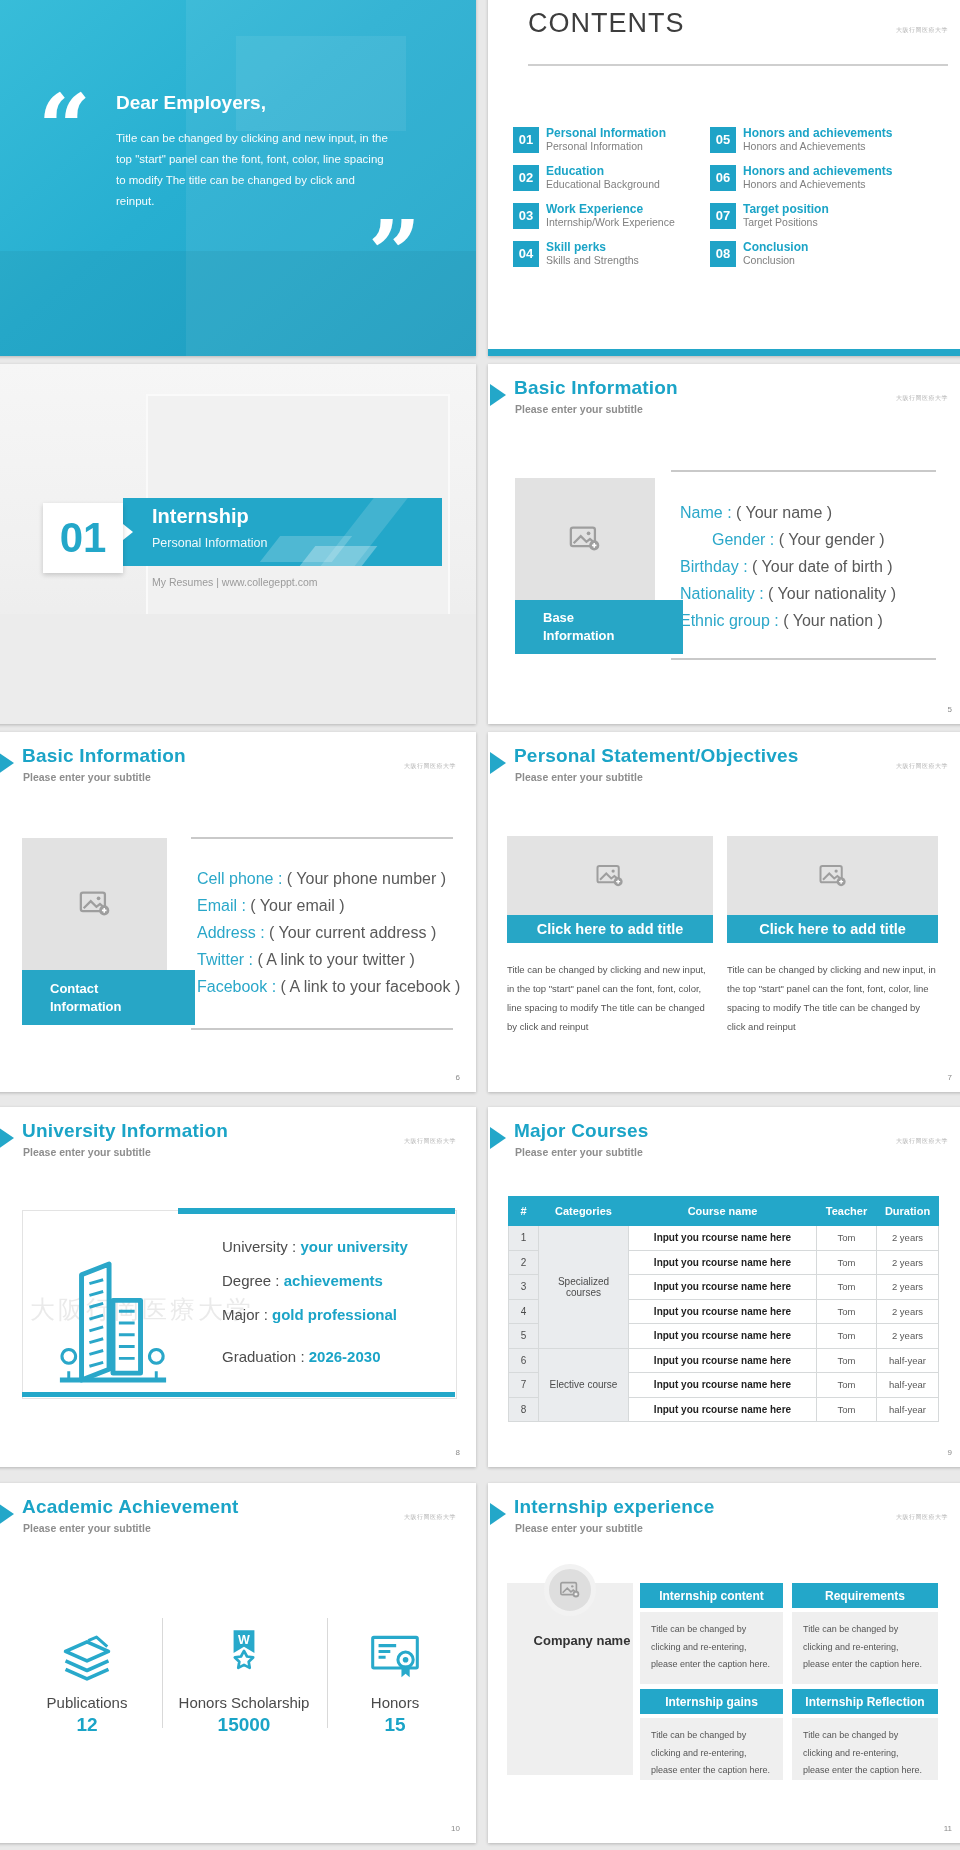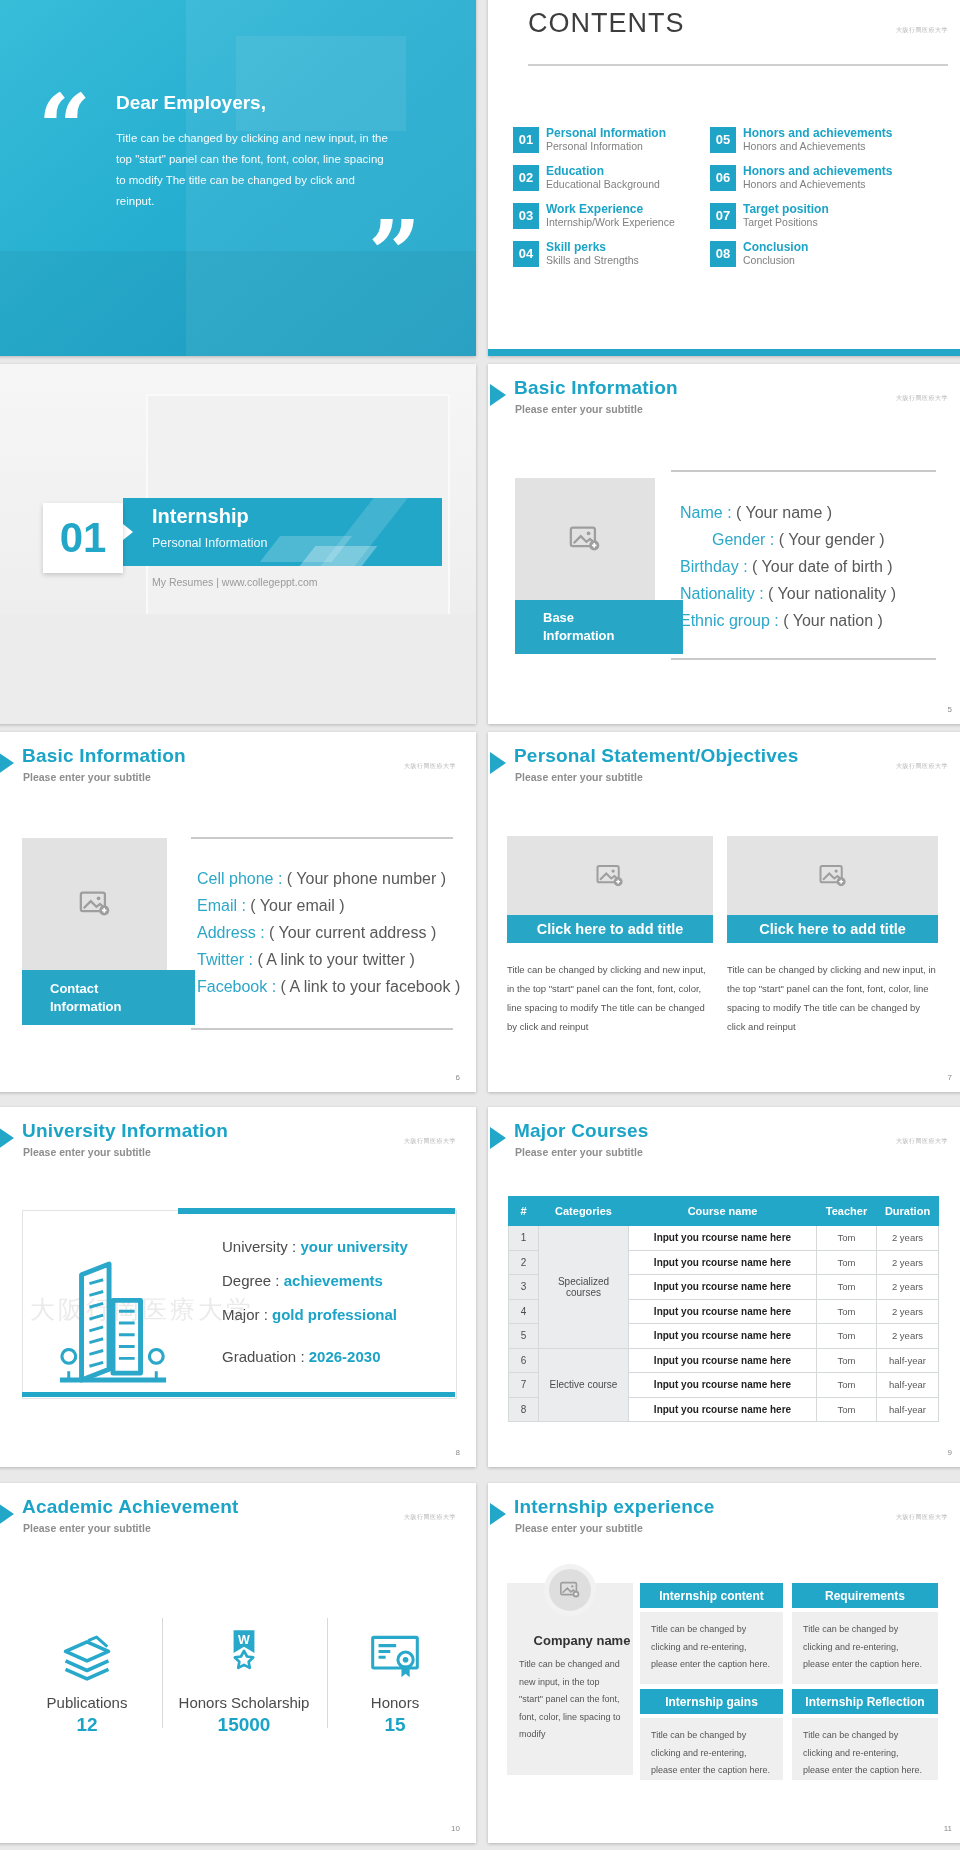--- a/index.html
+++ b/index.html
@@ -466,21 +466,20 @@
     <div class="co-circle">
       <svg width="22" height="22" viewBox="0 0 24 24">
         <rect x="2" y="4" width="17" height="13" rx="1.5" fill="none" stroke="#9e9e9e" stroke-width="1.8"></rect>
         <circle cx="14.5" cy="8" r="1.3" fill="#9e9e9e"></circle>
         <path d="M4 15 L9 10 L13 14 L15.5 12 L18.5 14.5" stroke="#9e9e9e" fill="none" stroke-width="1.8"></path>
         <circle cx="18.5" cy="16.5" r="3.6" fill="#9e9e9e"></circle>
         <path d="M18.5 14.9 v3.2 M16.9 16.5 h3.2" stroke="#fff" stroke-width="1.2" fill="none"></path>
       </svg>
     </div>
     <div class="co-name">Company name</div>
-    <div class="co-body">Title can be changed and new input, in the top "start" panel can the font, font, color, line spacing to modify</div>
 
     <div class="ibox" style="left:152px;top:100px;width:143px;">
       <div class="ih">Internship content</div>
       <div class="ib" style="height:72px;">Title can be changed by clicking and re-entering, please enter the caption here.</div>
     </div>
     <div class="ibox" style="left:304px;top:100px;width:146px;">
       <div class="ih">Requirements</div>
       <div class="ib" style="height:72px;">Title can be changed by clicking and re-entering, please enter the caption here.</div>
     </div>
     <div class="ibox" style="left:152px;top:206px;width:143px;">

